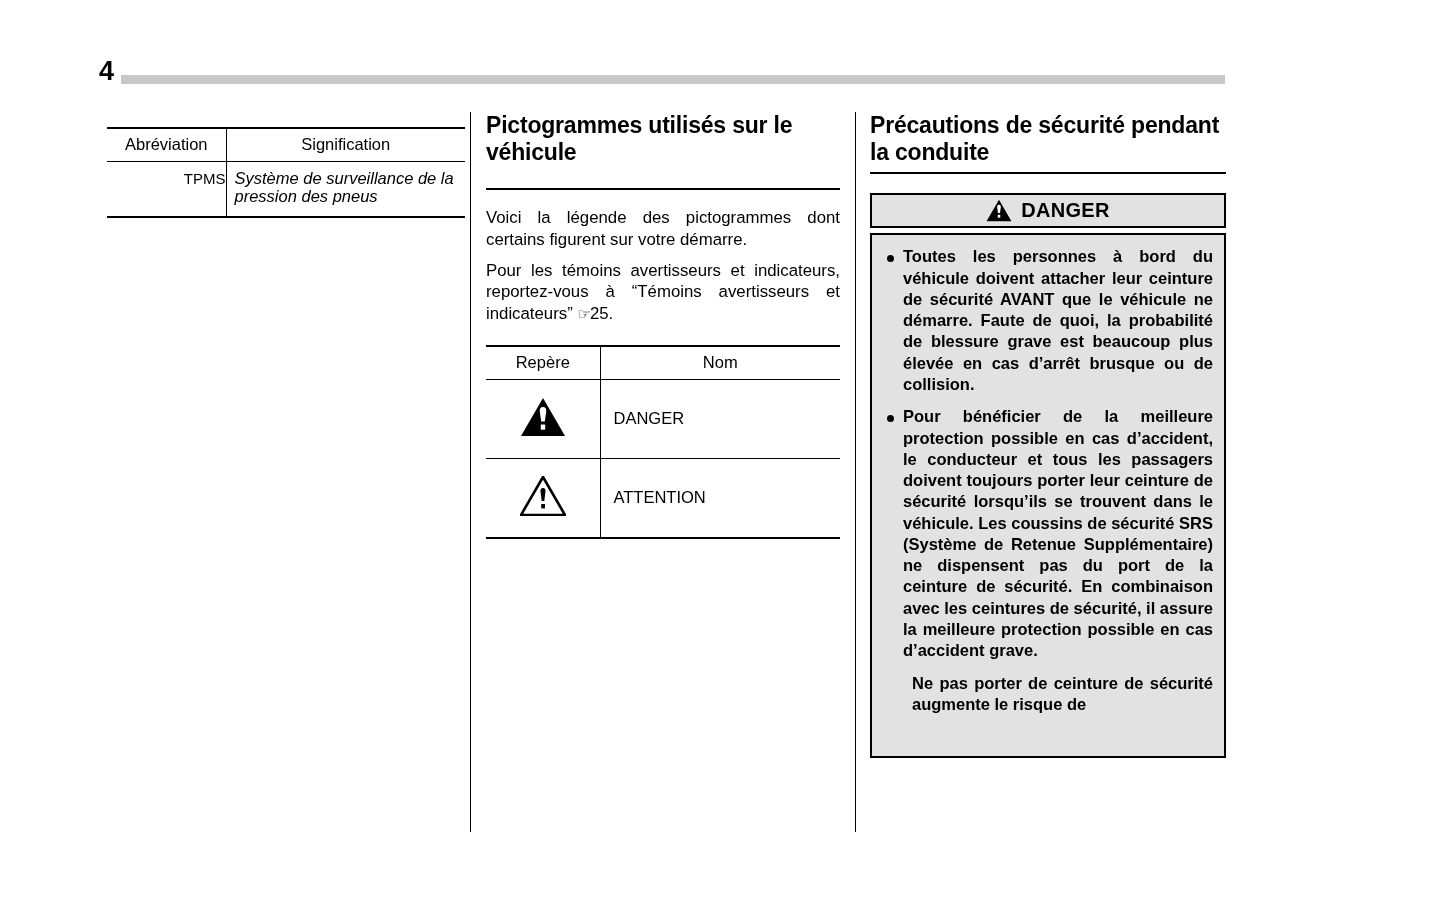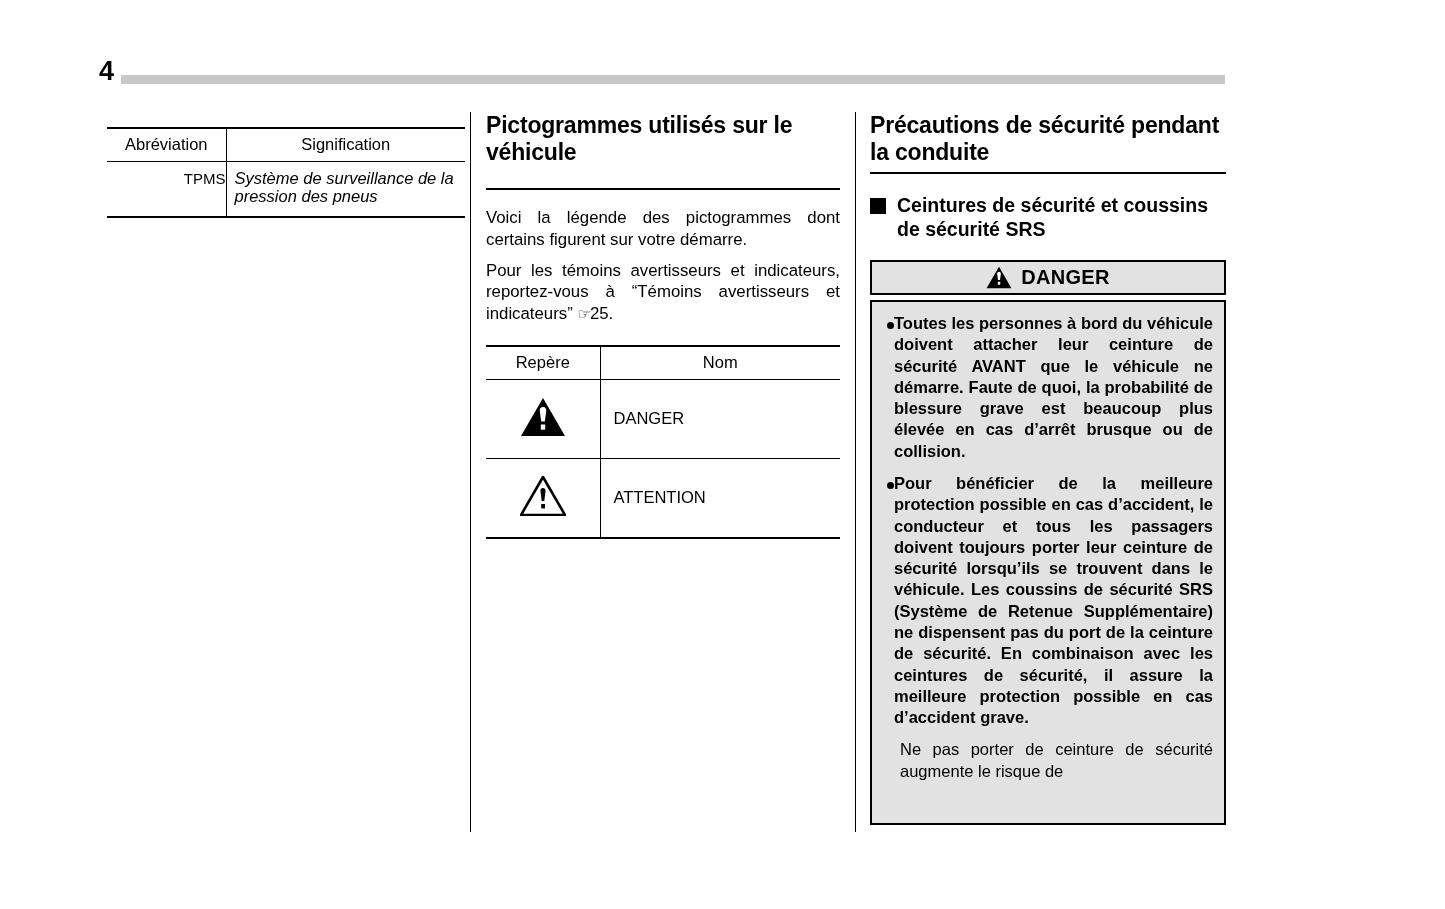--- a/index.html
+++ b/index.html
@@ -182,44 +182,45 @@
     margin-top: 5px;
     border: 2.5px solid #000;
     background: #e2e2e2;
     height: 525px;
     overflow: hidden;
     padding: 11px 11px 0 9px;
     box-sizing: border-box;
   }
   .danger-bullet {
     display: flex;
+    gap: 9px;
     margin-bottom: 11px;
   }
   .danger-bullet .dot {
     flex: 0 0 auto;
     width: 7px;
     height: 7px;
     border-radius: 50%;
     background: #000;
     margin-top: 9px;
     margin-left: 6px;
   }
   .danger-text {
     font-size: 16.5px;
     font-weight: bold;
     line-height: 1.29;
     text-align: justify;
     flex: 1 1 auto;
   }
   .danger-cont {
     font-size: 16.5px;
-    font-weight: normal;
+    font-weight: bold;
     line-height: 1.29;
     text-align: justify;
-    margin-left: 19px;
+    margin-left: 31px;
   }
 </style>
 </head>
 <body>
 
 <div id="page-header">
   <div id="page-number">4</div>
   <div id="header-rule"></div>
 </div>
 
@@ -290,24 +291,20 @@
         </td>
         <td class="name-cell t-bottom">ATTENTION</td>
       </tr>
     </tbody>
   </table>
 </div>
 
 <div class="column" id="col-3">
   <h2 class="section-heading">Précautions de sécurité pendant la conduite</h2>
 
-  <div class="sub-heading">
-    <span class="bullet-square"></span>
-    <span>Ceintures de sécurité et coussins de sécurité SRS</span>
-  </div>
 
   <div id="danger-header">
     <span>
       <svg width="26" height="23" viewBox="0 0 46 40" style="display:block">
         <path d="M23 1 L45 39 L1 39 Z" fill="#000000"></path>
         <path d="M23 10 C20.6 10 19.4 12 19.8 14.4 L21.2 24.5 L24.8 24.5 L26.2 14.4 C26.6 12 25.4 10 23 10 Z" fill="#ffffff"></path>
         <rect x="20.8" y="27.5" width="4.4" height="5.2" fill="#ffffff"></rect>
       </svg>
     </span>
     <span class="danger-label">DANGER</span>

